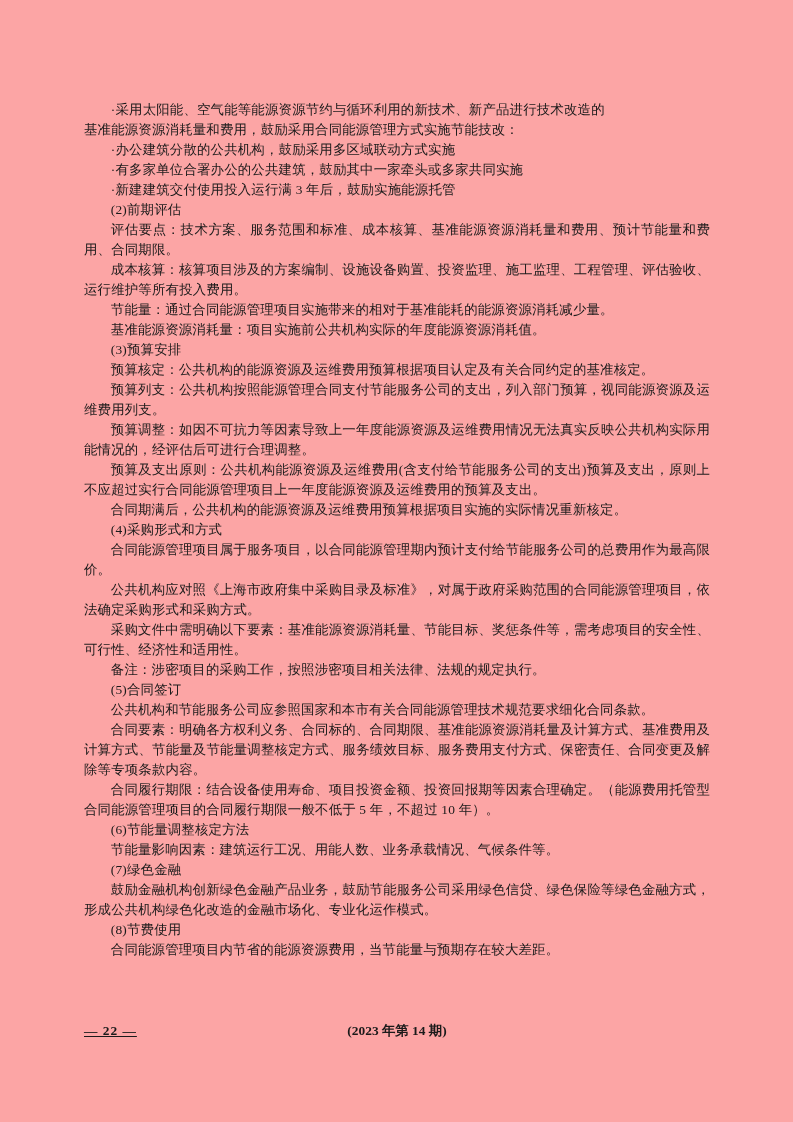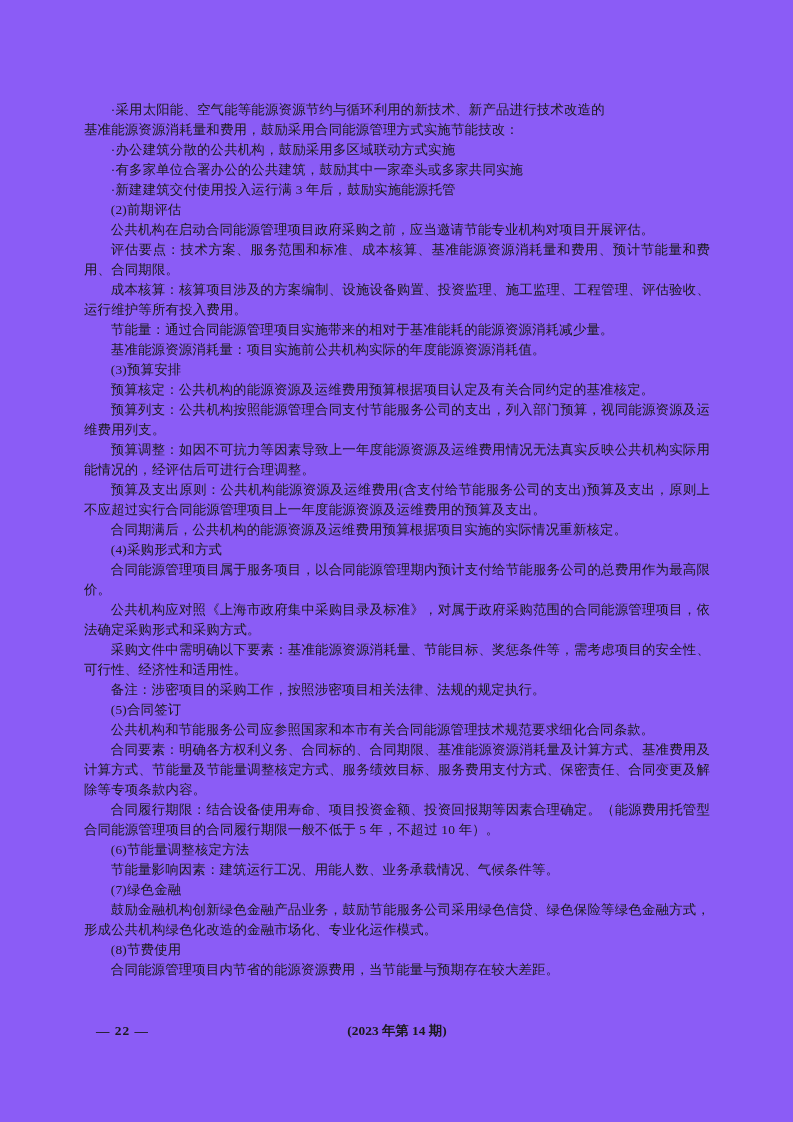--- a/index.html
+++ b/index.html
@@ -11,21 +11,21 @@
     width: 793px;
     height: 1122px;
     position: relative;
     overflow: hidden;
     font-family: "Liberation Serif", "DejaVu Serif", serif;
     color: #1a1a1a;
   }
   .doc-page {
     position: absolute;
     inset: 0;
-    background: #8b5cf6;
+    background: #fca5a5;
   }
   .doc-body {
     position: absolute;
     left: 84px;
     top: 100px;
     width: 626px;
   }
   .doc-body p {
     margin: 0;
     padding: 0;
@@ -45,24 +45,25 @@
     position: absolute;
     left: 84px;
     right: 83px;
     top: 1021px;
     height: 20px;
     font-size: 13.4px;
     line-height: 20px;
   }
   .page-number {
     position: absolute;
-    left: 12px;
+    left: 0;
     top: 0;
     font-weight: bold;
     letter-spacing: 1px;
+    text-decoration: underline;
   }
   .issue-label {
     position: absolute;
     left: 0;
     right: 0;
     top: 0;
     text-align: center;
     font-weight: bold;
   }
 </style>
@@ -71,21 +72,20 @@
 
 <div class="doc-page">
 
   <div class="doc-body">
       <p class="indented">·采用太阳能、空气能等能源资源节约与循环利用的新技术、新产品进行技术改造的</p>
       <p class="no-indent">基准能源资源消耗量和费用，鼓励采用合同能源管理方式实施节能技改：</p>
       <p class="indented">·办公建筑分散的公共机构，鼓励采用多区域联动方式实施</p>
       <p class="indented">·有多家单位合署办公的公共建筑，鼓励其中一家牵头或多家共同实施</p>
       <p class="indented">·新建建筑交付使用投入运行满 3 年后，鼓励实施能源托管</p>
       <p class="indented">(2)前期评估</p>
-      <p class="indented">公共机构在启动合同能源管理项目政府采购之前，应当邀请节能专业机构对项目开展评估。</p>
       <p class="indented">评估要点：技术方案、服务范围和标准、成本核算、基准能源资源消耗量和费用、预计节能量和费用、合同期限。</p>
       <p class="indented">成本核算：核算项目涉及的方案编制、设施设备购置、投资监理、施工监理、工程管理、评估验收、运行维护等所有投入费用。</p>
       <p class="indented">节能量：通过合同能源管理项目实施带来的相对于基准能耗的能源资源消耗减少量。</p>
       <p class="indented">基准能源资源消耗量：项目实施前公共机构实际的年度能源资源消耗值。</p>
       <p class="indented">(3)预算安排</p>
       <p class="indented">预算核定：公共机构的能源资源及运维费用预算根据项目认定及有关合同约定的基准核定。</p>
       <p class="indented">预算列支：公共机构按照能源管理合同支付节能服务公司的支出，列入部门预算，视同能源资源及运维费用列支。</p>
       <p class="indented">预算调整：如因不可抗力等因素导致上一年度能源资源及运维费用情况无法真实反映公共机构实际用能情况的，经评估后可进行合理调整。</p>
       <p class="indented">预算及支出原则：公共机构能源资源及运维费用(含支付给节能服务公司的支出)预算及支出，原则上不应超过实行合同能源管理项目上一年度能源资源及运维费用的预算及支出。</p>
       <p class="indented">合同期满后，公共机构的能源资源及运维费用预算根据项目实施的实际情况重新核定。</p>

